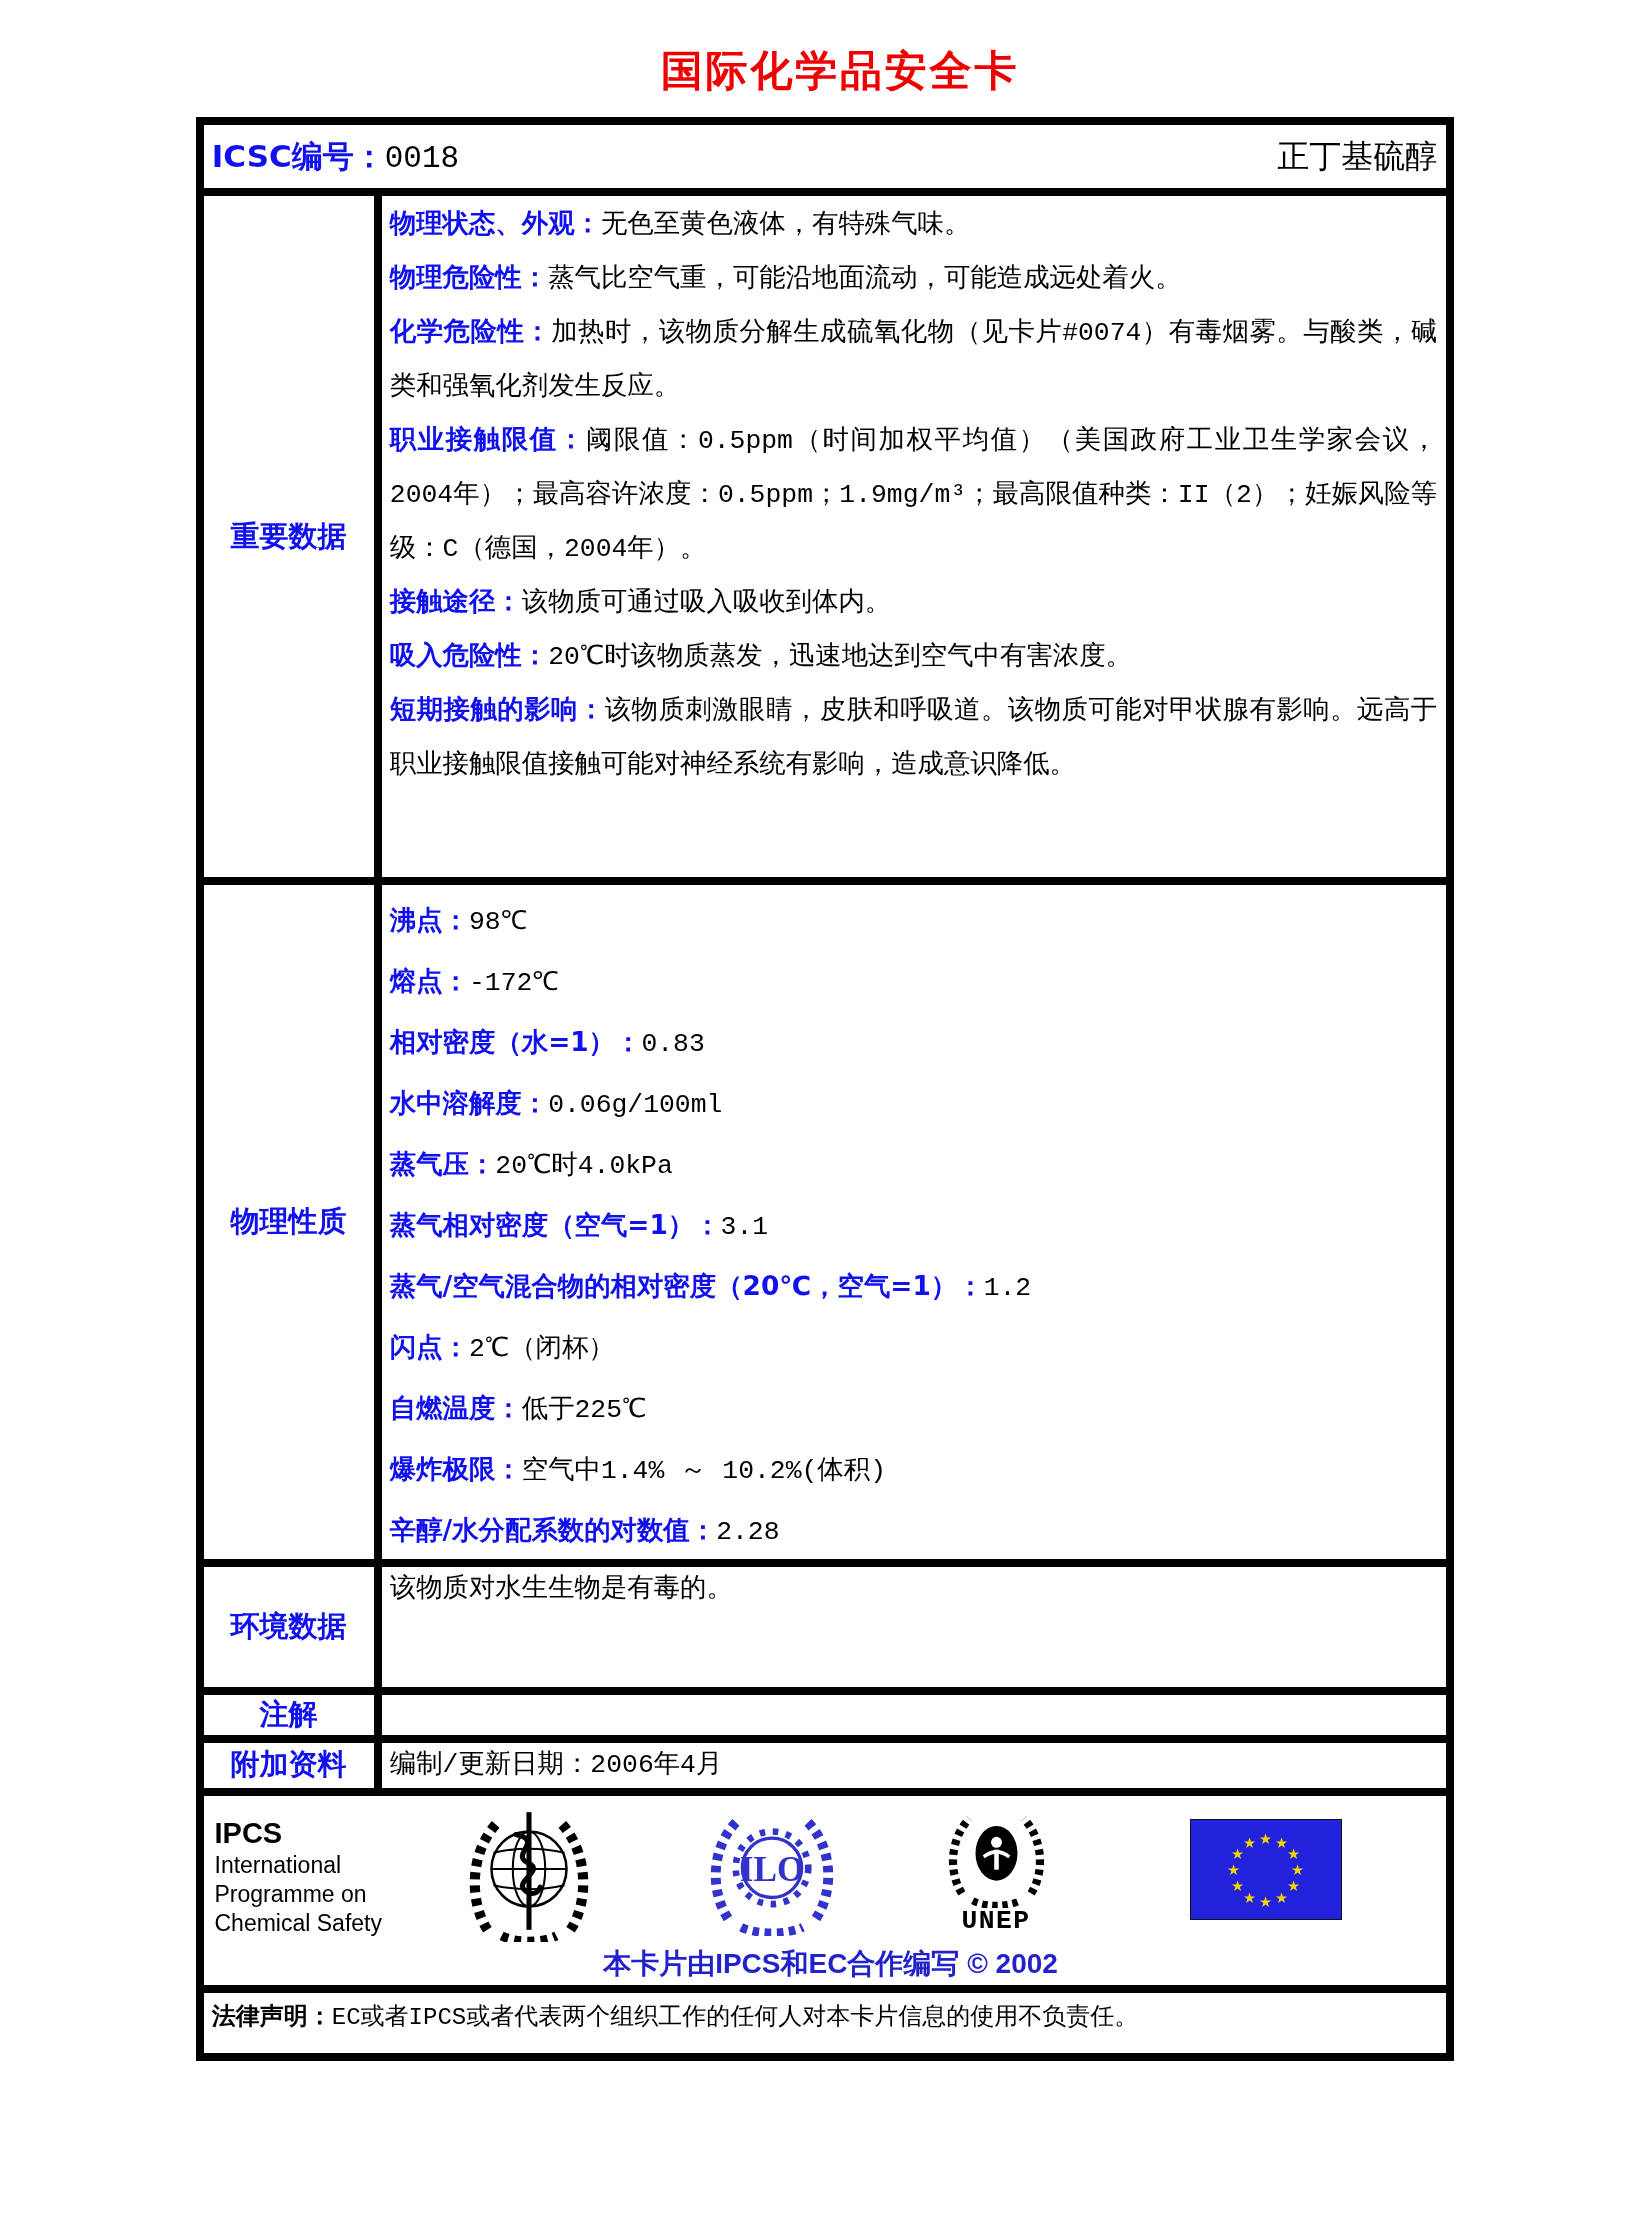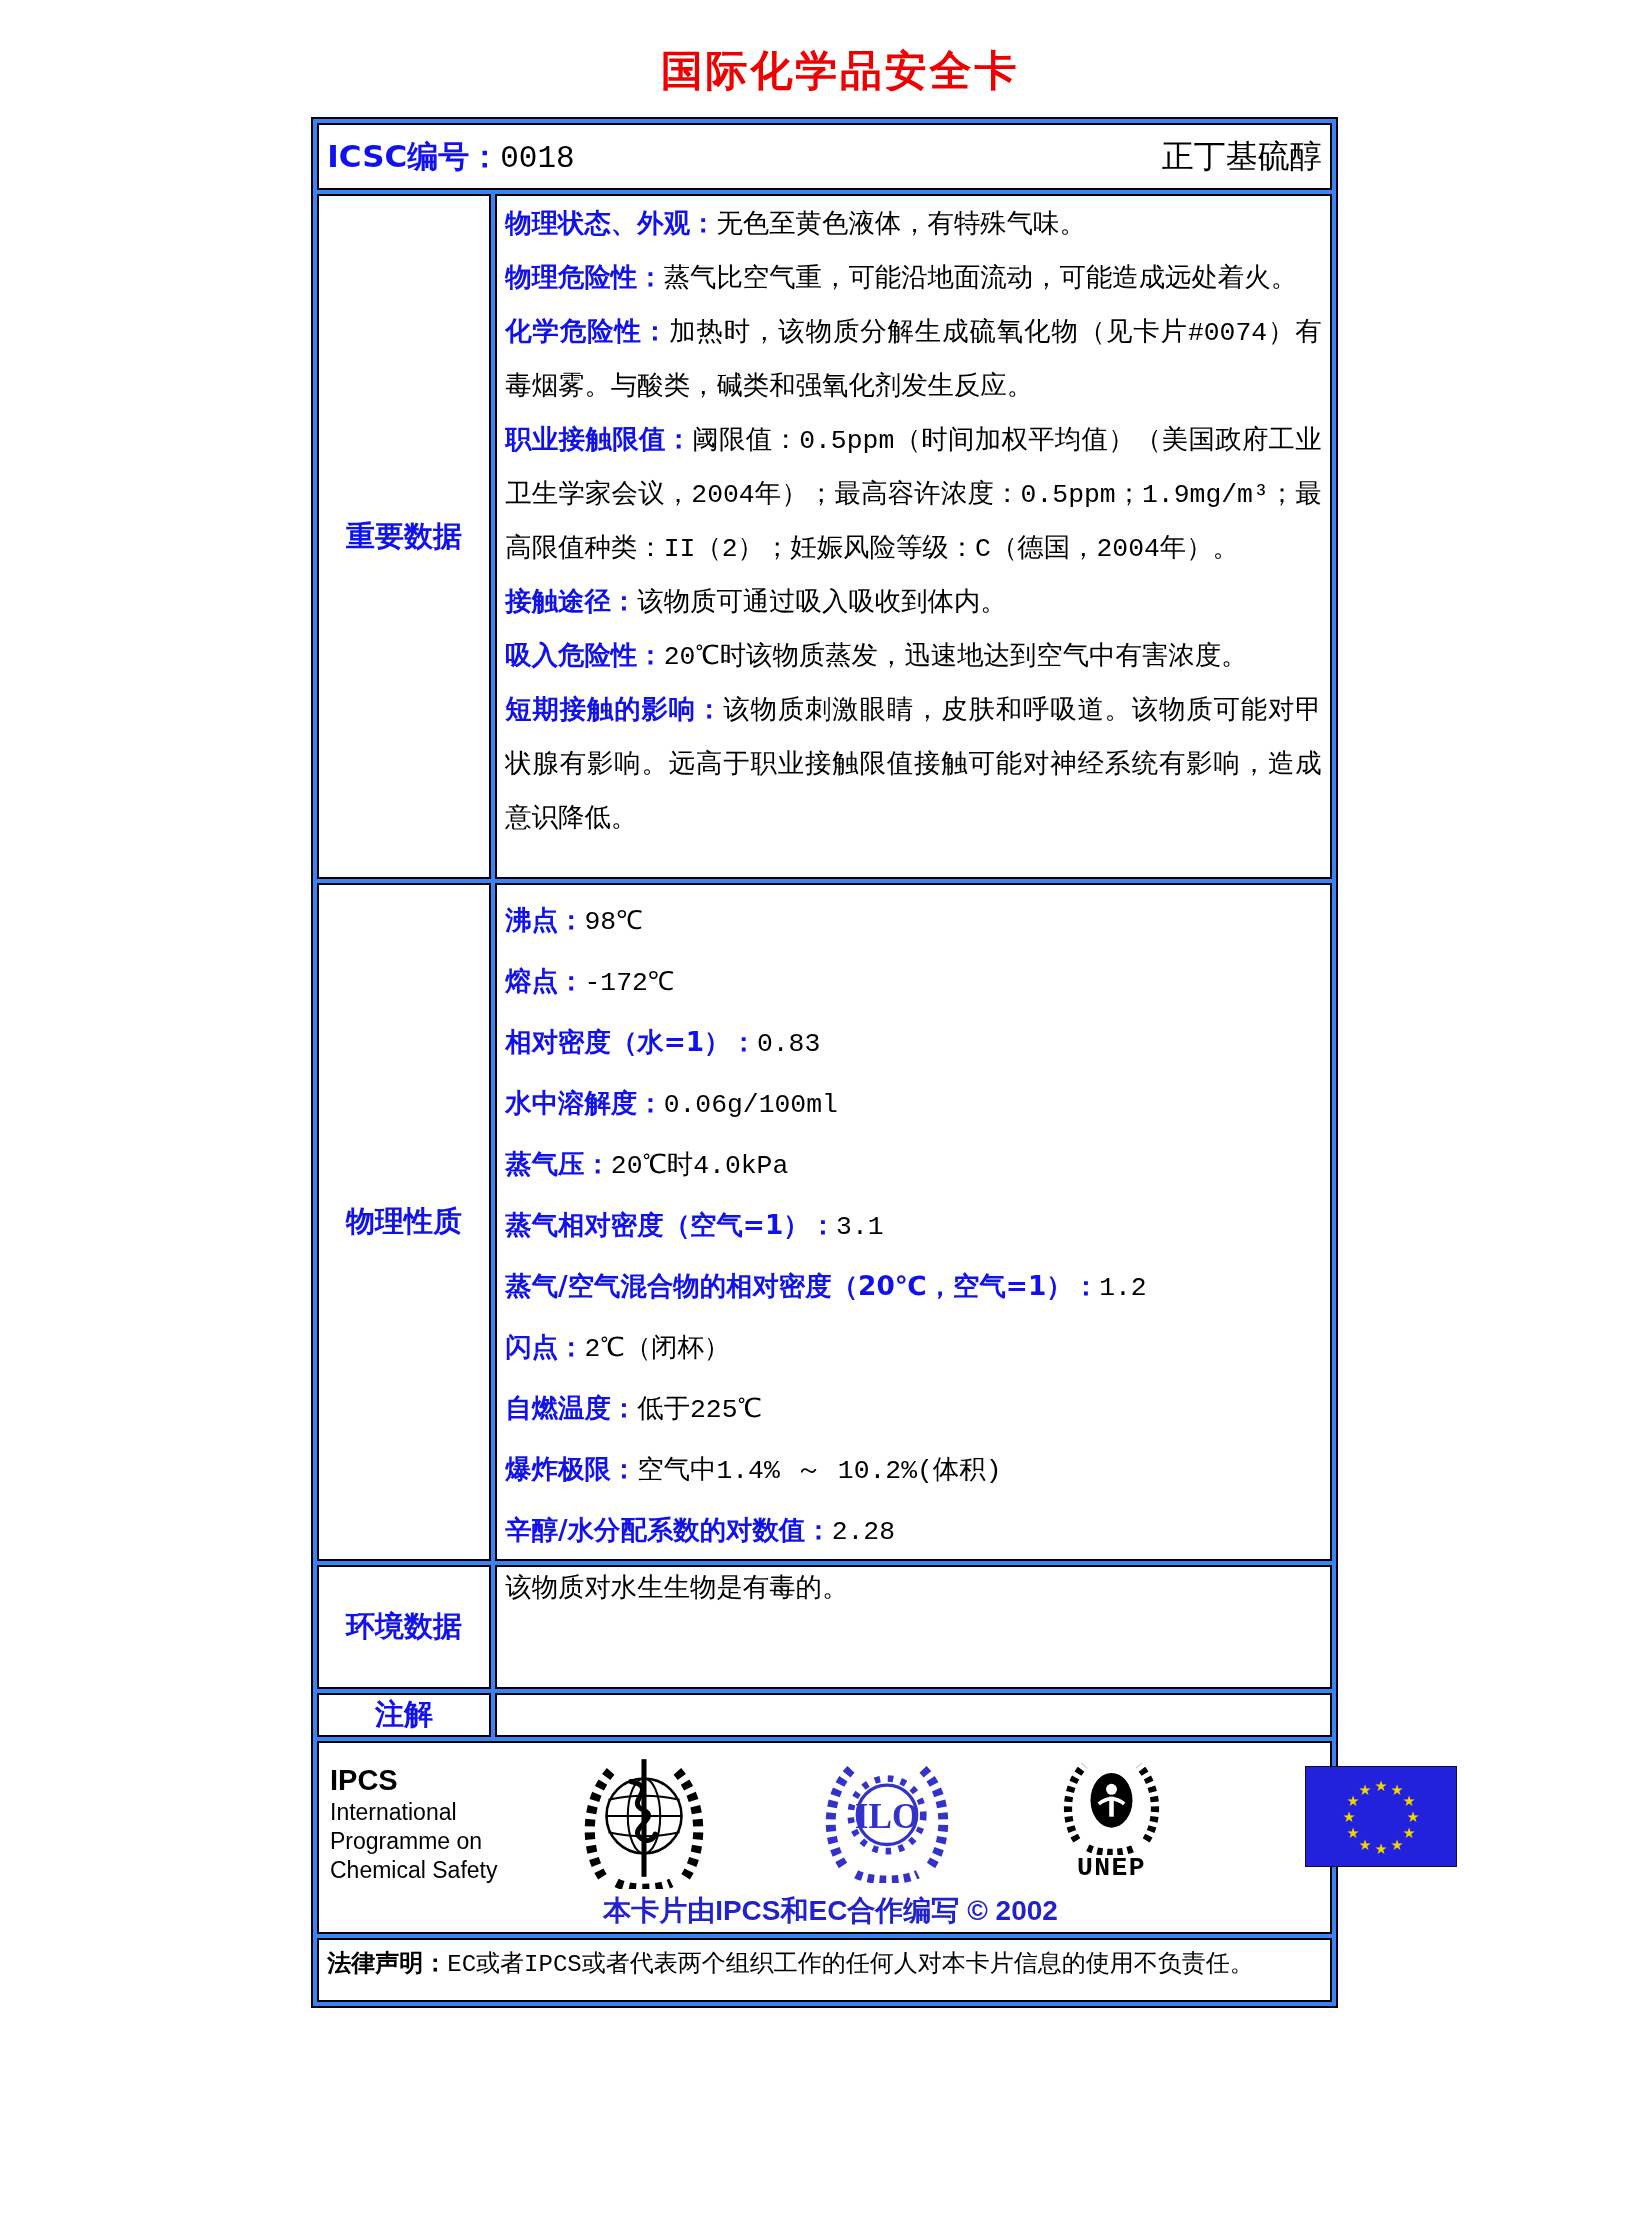--- a/index.html
+++ b/index.html
@@ -5,22 +5,22 @@
   html,body{margin:0;padding:0;background:#ffffff;}
   .page{
     position:relative;width:1649px;height:2227px;background:#fff;
     font-family:"DejaVu Sans","Liberation Sans",sans-serif;color:#000;overflow:hidden;
   }
   .doc-title{
     margin-top:43px;text-align:center;font-size:42px;font-weight:bold;
     color:#ee0000;letter-spacing:2.8px;font-family:"DejaVu Sans",sans-serif;margin-left:31px;
   }
   table.card{
-    margin:18px auto 0 auto;width:1027px;table-layout:fixed;
-    border:2.8px solid #000;border-collapse:separate;border-spacing:4.2px;background:#3b82f6;
+    margin:18px auto 0 auto;width:1258px;table-layout:fixed;
+    border:2.8px solid #000;border-collapse:separate;border-spacing:4.2px;background:#000000;
   }
   td{border:2.1px solid #000;box-sizing:border-box;background:#fff;vertical-align:top;padding:1.4px 8.3px;}
   col.c-label{width:174px;}
   td.sec{
     text-align:center;vertical-align:middle;color:#1111ee;font-weight:bold;
     font-size:29px;padding:0;font-family:"DejaVu Sans",sans-serif;white-space:nowrap;
   }
   .h-head{height:67px;}
   .h-imp{height:685px;}
   .h-phys{height:553px;}
@@ -116,20 +116,26 @@
       </td>
     </tr>
 
     <tr>
       <td class="sec h-note">注解</td>
       <td class="h-note">
         <div class="env-text val"></div>
       </td>
     </tr>
 
+    <tr>
+      <td class="sec h-add">附加资料</td>
+      <td class="h-add">
+        <div class="add-text val">编制/更新日期：2006年4月</div>
+      </td>
+    </tr>
 
     <tr>
       <td colspan="2" class="h-logos logos-cell">
 
         <div class="ipcs-block">
           <div class="ipcs-acronym">IPCS</div>
           <div class="ipcs-line">International</div>
           <div class="ipcs-line">Programme on</div>
           <div class="ipcs-line">Chemical Safety</div>
         </div>

